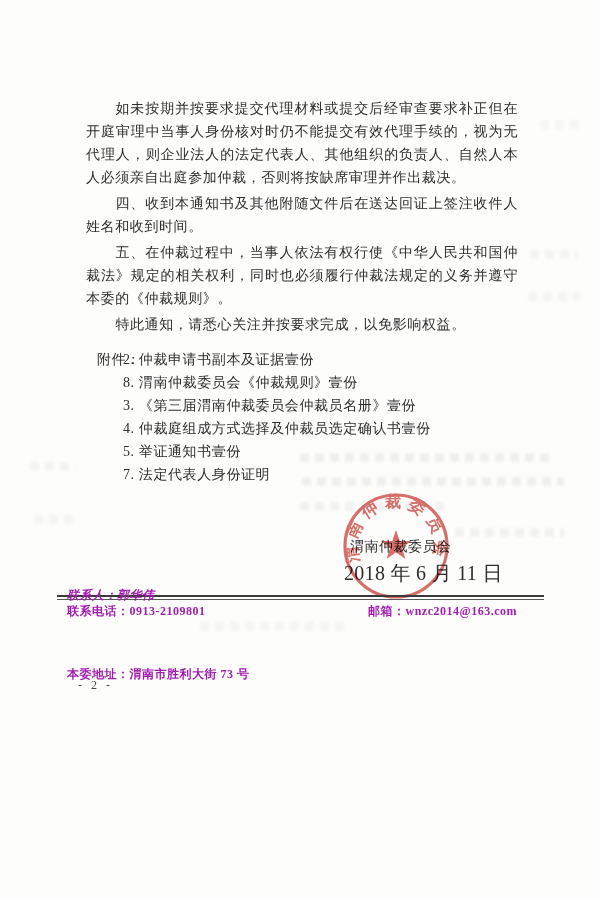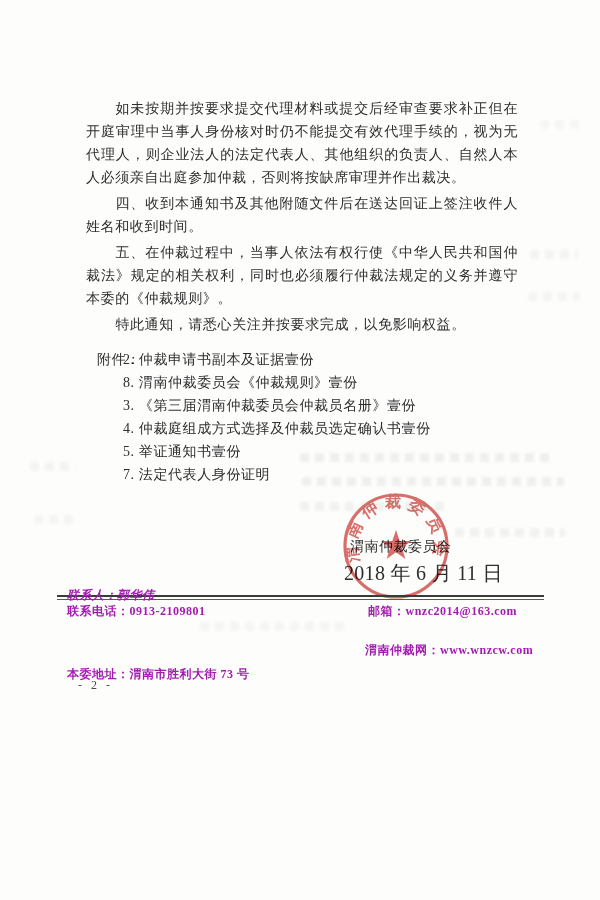--- a/index.html
+++ b/index.html
@@ -135,23 +135,20 @@
   </div>
   <div class="footer-item f-email">
     <span>邮箱：</span><span>wnzc2014@163.com</span>
   </div>
   <div class="footer-item f-contact">
     <span>联系人：</span><span>郭华伟</span>
   </div>
   <div class="footer-item f-address">
     <span>本委地址：</span><span>渭南市胜利大街 73 号</span>
   </div>
-  <div class="footer-item f-site">
-    <span>渭南仲裁网：</span><span>www.wnzcw.com</span>
-  </div>
 
   <div class="page-number">- 2 -</div>
 
   <div class="smudge s1"></div>
   <div class="smudge s2"></div>
   <div class="smudge s3"></div>
   <div class="smudge s4"></div>
   <div class="smudge s5"></div>
   <div class="smudge s6"></div>
   <div class="smudge s7"></div>

